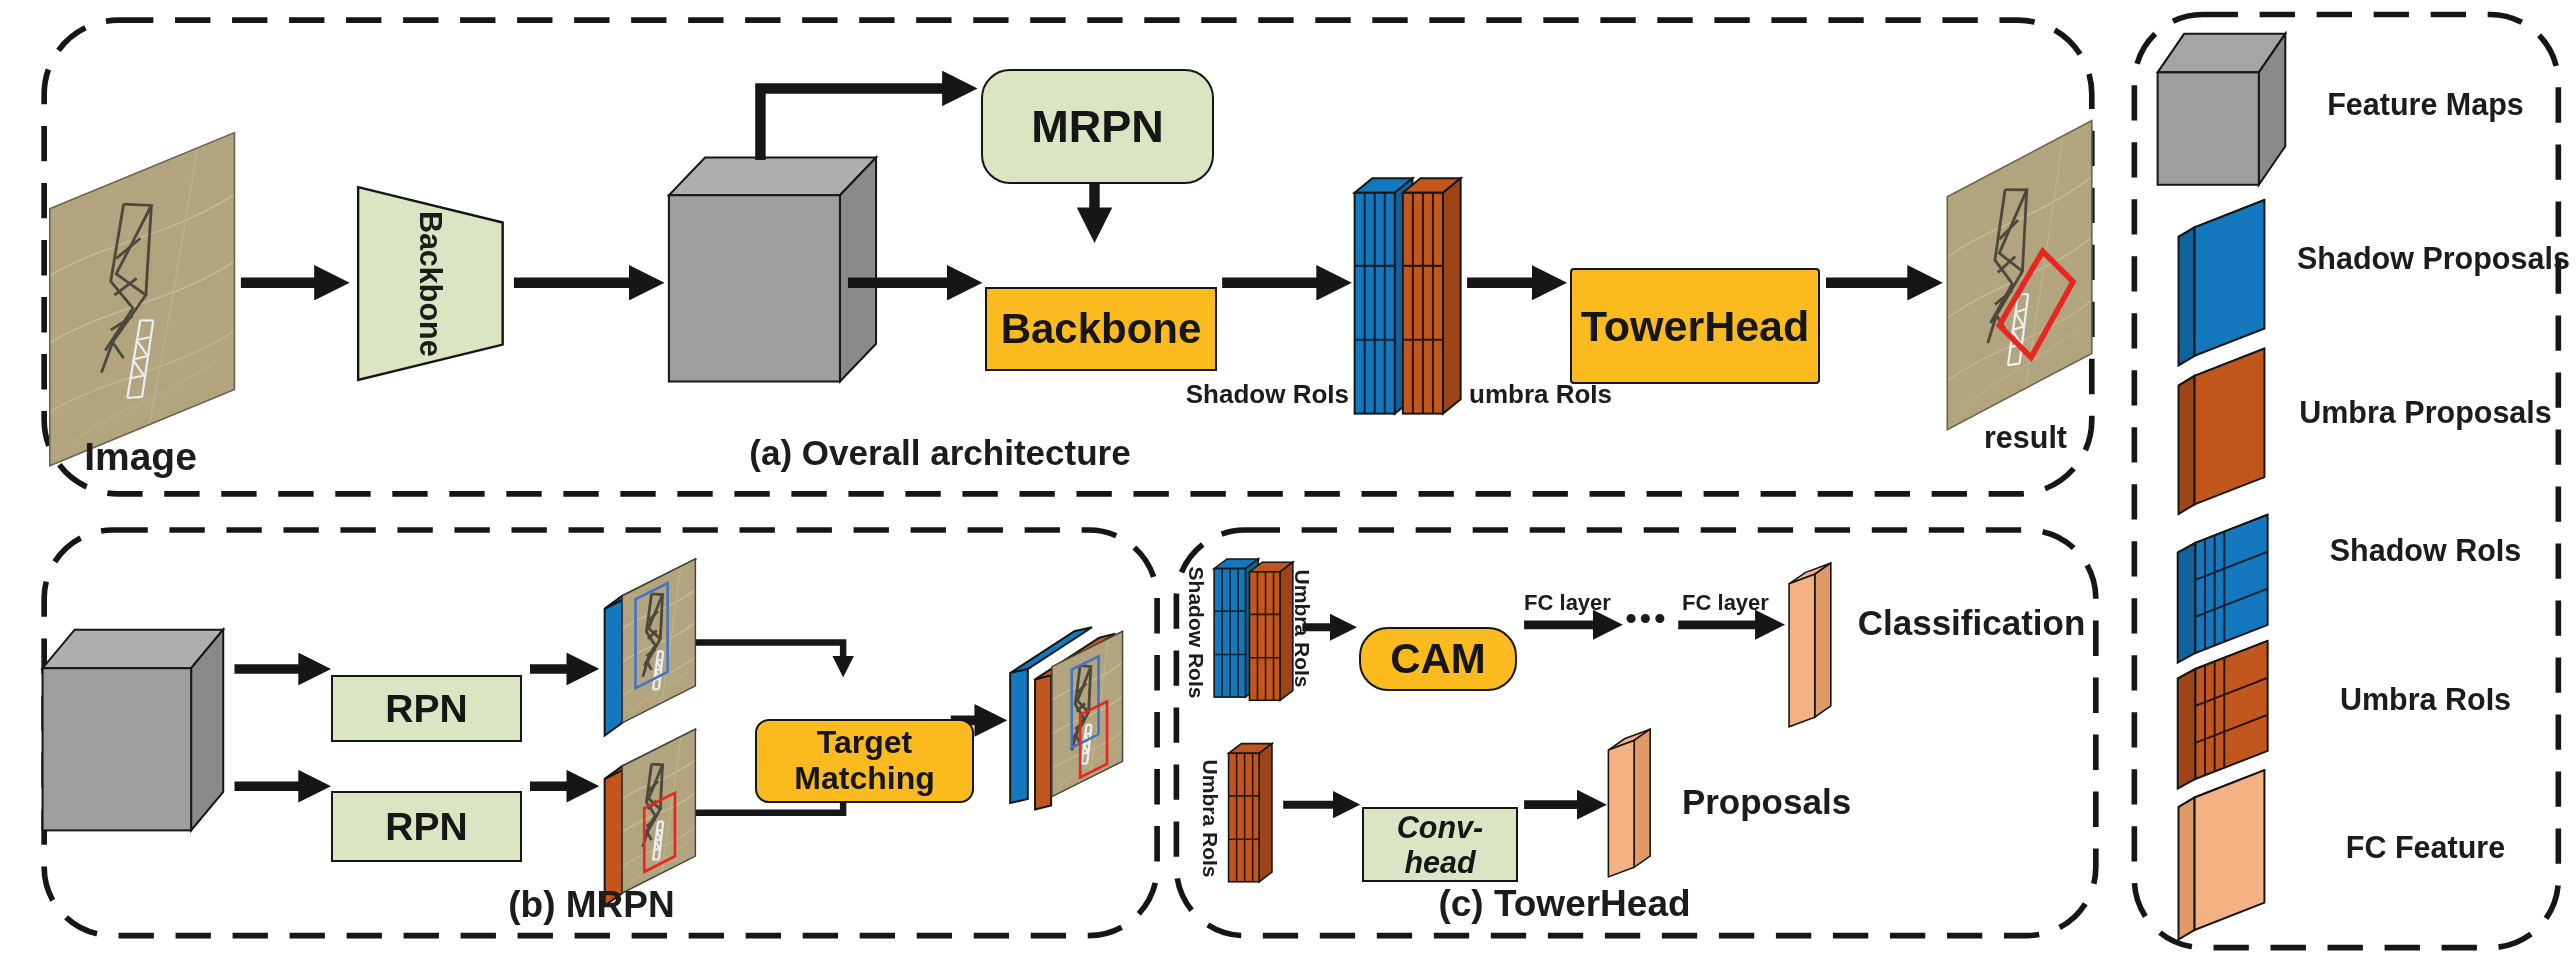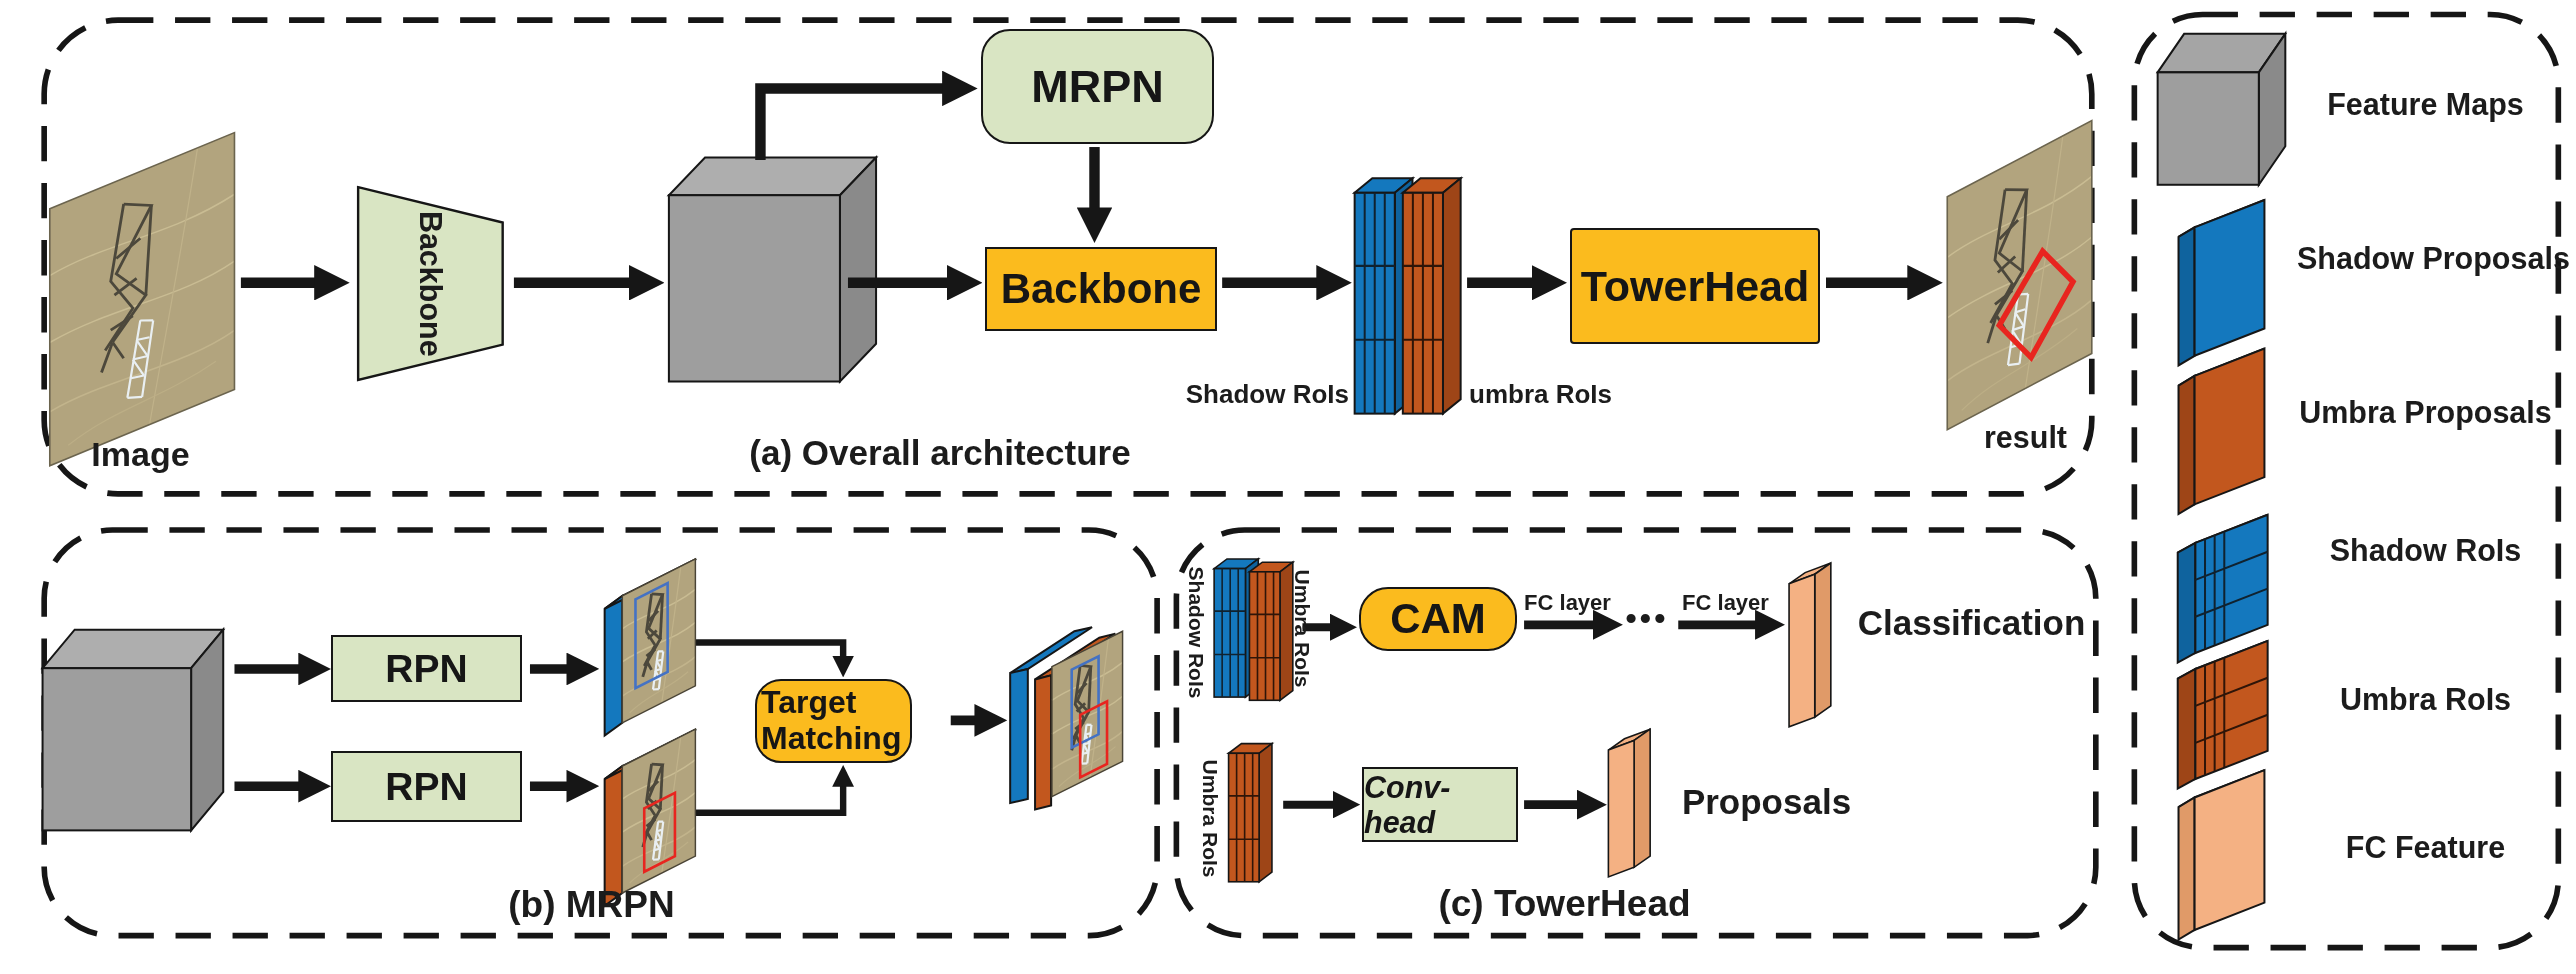--- a/index.html
+++ b/index.html
@@ -2,21 +2,21 @@
 <html style="font-size:13px"><head>
 <meta charset="utf-8">
 <style>
   html,body{margin:0;padding:0;background:#ffffff;}
   #stage{position:relative;width:2576px;height:975px;background:#ffffff;overflow:hidden;
          font-family:"Liberation Sans","DejaVu Sans",sans-serif;color:#1c1c1c;}
   #diagram-svg{position:absolute;left:0;top:0;}
   .lbl{position:absolute;font-weight:700;color:#1c1c1c;line-height:1.1;white-space:nowrap;}
   .ctr{text-align:center;}
   .box{position:absolute;display:flex;align-items:center;justify-content:center;
-       font-weight:700;color:#161616;border:2.4px solid #161616;box-sizing:border-box;}
+       font-weight:700;color:#161616;border:2.4px solid #161616;box-sizing:border-box;text-align:center;margin-top:40px;}
   .green{background:#d9e5c3;}
   .gold{background:#fbbb1e;}
   .rot90{transform:rotate(90deg);transform-origin:center center;}
   .wrap2{white-space:normal;width:145px;line-height:1.12;}
 </style>
 </head>
 <body>
 
 <div id="stage">
 
@@ -238,35 +238,35 @@
     </div>
 
 <div class="box green" style="left:331px;top:635px;width:191px;height:67px;font-size:39px;">
       <span>RPN</span>
     </div>
 
 <div class="box green" style="left:331px;top:751px;width:191px;height:71px;font-size:39px;">
       <span>RPN</span>
     </div>
 
-<div class="box gold" style="left:755px;top:679px;width:157px;height:84px;border-radius:26px;font-size:32px;">
+<div class="box gold" style="left:755px;top:679px;width:219px;height:84px;border-radius:14px;font-size:32px;">
       <span class="wrap2">Target Matching</span>
     </div>
 
 <div class="box gold" style="left:1359px;top:587px;width:158px;height:64px;border-radius:29px;font-size:42px;">
       <span>CAM</span>
     </div>
 
 <div class="box green" style="left:1362px;top:767px;width:156px;height:75px;font-size:30.5px;font-style:italic;">
       <span>Conv-head</span>
     </div>
 
 <div class="lbl ctr rot90" style="left:326px;top:267px;width:209px;font-size:30.5px;">Backbone</div>
 
-<div class="lbl ctr" style="left:60px;top:436px;width:161px;font-size:34px;">Image</div>
+<div class="lbl ctr" style="left:60px;top:436px;width:161px;font-size:39px;">Image</div>
 
 <div class="lbl ctr" style="left:1945px;top:421px;width:161px;font-size:30.5px;">result</div>
 
 <div class="lbl" style="left:1140px;top:380px;width:209px;font-size:26px;text-align:right;">Shadow RoIs</div>
 
 <div class="lbl" style="left:1469px;top:380px;width:209px;font-size:26px;">umbra RoIs</div>
 
 <div class="lbl ctr" style="left:699px;top:434px;width:482px;font-size:35px;">(a) Overall architecture</div>
 
 <div class="lbl ctr" style="left:391px;top:885px;width:401px;font-size:37px;">(b) MRPN</div>

